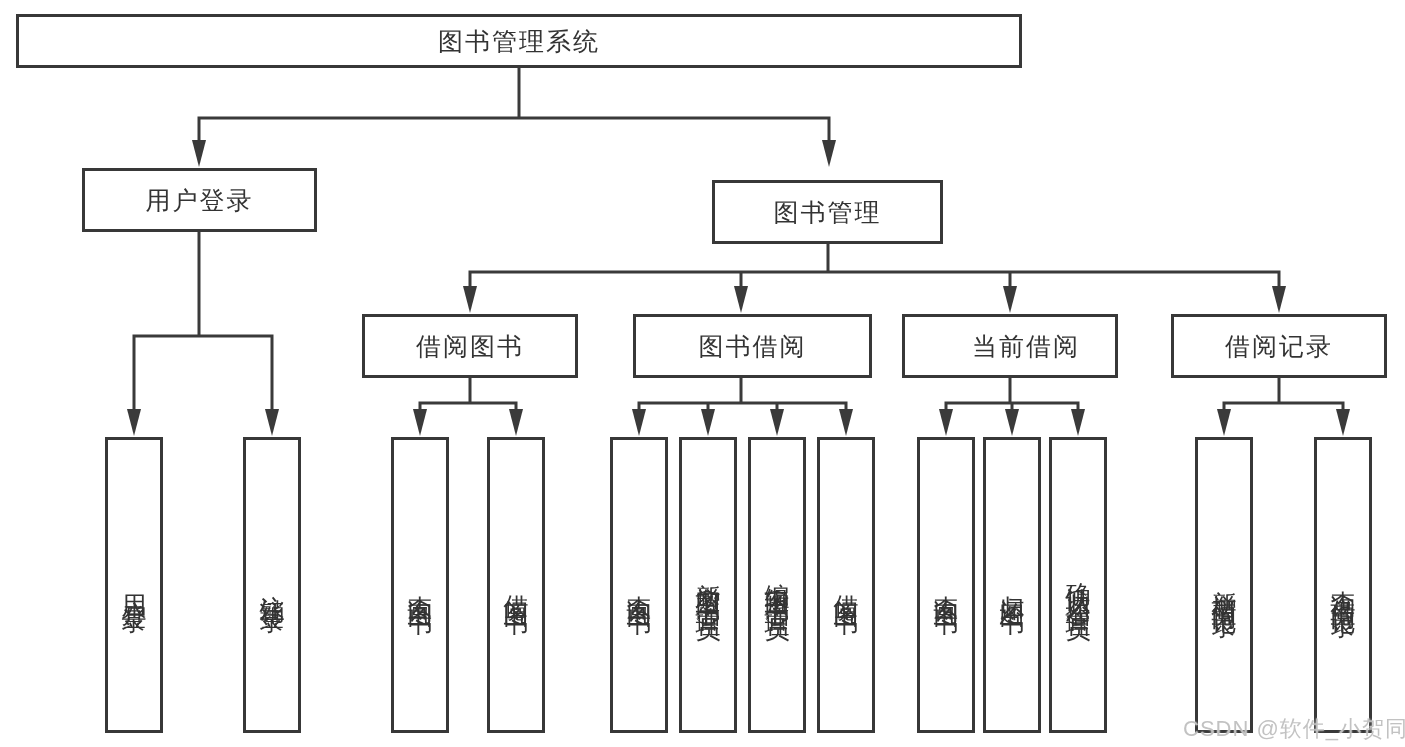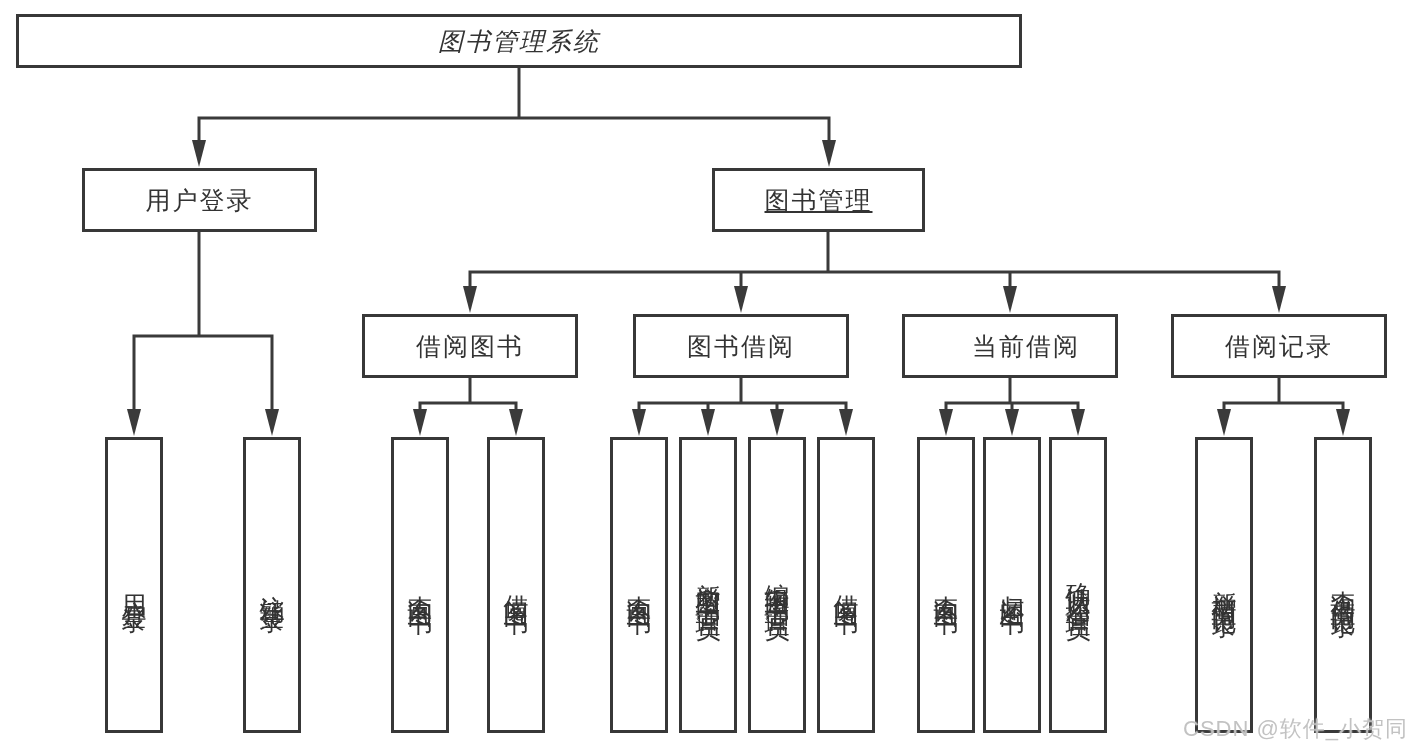--- a/index.html
+++ b/index.html
@@ -59,35 +59,35 @@
       <polygon points="770,409 784,409 777,436"></polygon>
       <polygon points="839,409 853,409 846,436"></polygon>
       <polygon points="939,409 953,409 946,436"></polygon>
       <polygon points="1005,409 1019,409 1012,436"></polygon>
       <polygon points="1071,409 1085,409 1078,436"></polygon>
       <polygon points="1217,409 1231,409 1224,436"></polygon>
       <polygon points="1336,409 1350,409 1343,436"></polygon>
     </g>
   </svg>
 
-  <div class="box" style="left:16px;top:14px;width:1006px;height:54px;font-style:italic;">
+  <div class="box" style="left:16px;top:14px;width:1006px;height:54px;">
     <span class="lbl">图书管理系统</span>
   </div>
 
   <div class="box" style="left:82px;top:168px;width:235px;height:64px;">
     <span class="lbl">用户登录</span>
   </div>
-  <div class="box" style="left:712px;top:168px;width:213px;height:64px;text-decoration:underline;">
+  <div class="box" style="left:712px;top:180px;width:231px;height:64px;">
     <span class="lbl">图书管理</span>
   </div>
 
   <div class="box" style="left:362px;top:314px;width:216px;height:64px;">
     <span class="lbl">借阅图书</span>
   </div>
-  <div class="box" style="left:633px;top:314px;width:216px;height:64px;">
+  <div class="box" style="left:633px;top:314px;width:239px;height:64px;">
     <span class="lbl">图书借阅</span>
   </div>
   <div class="box" style="left:902px;top:314px;width:216px;height:64px;padding-left:32px;">
     <span class="lbl">当前借阅</span>
   </div>
   <div class="box" style="left:1171px;top:314px;width:216px;height:64px;">
     <span class="lbl">借阅记录</span>
   </div>
 
   <div class="box v" style="left:105px;top:437px;width:58px;height:296px;">

